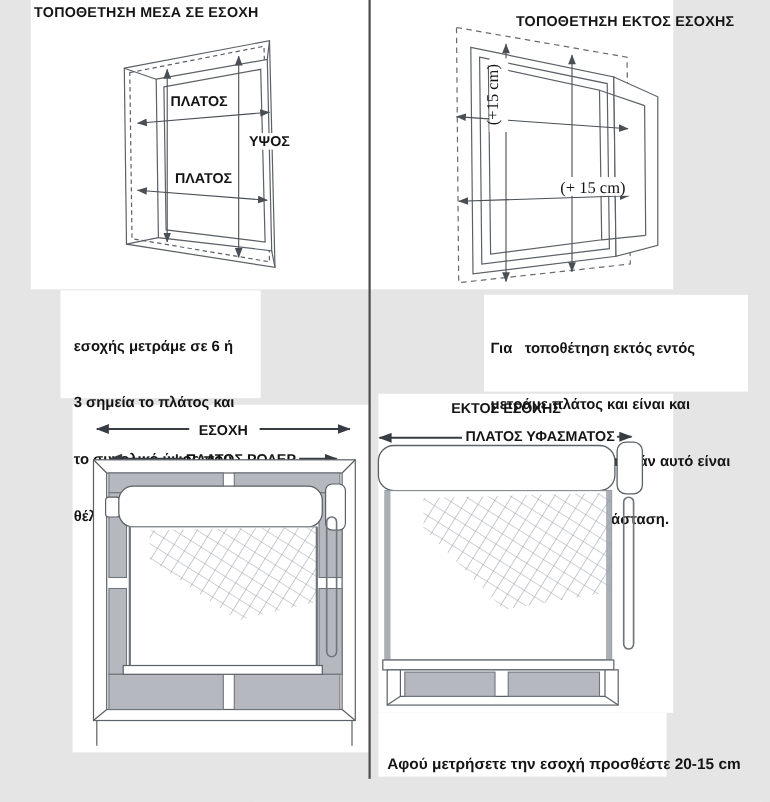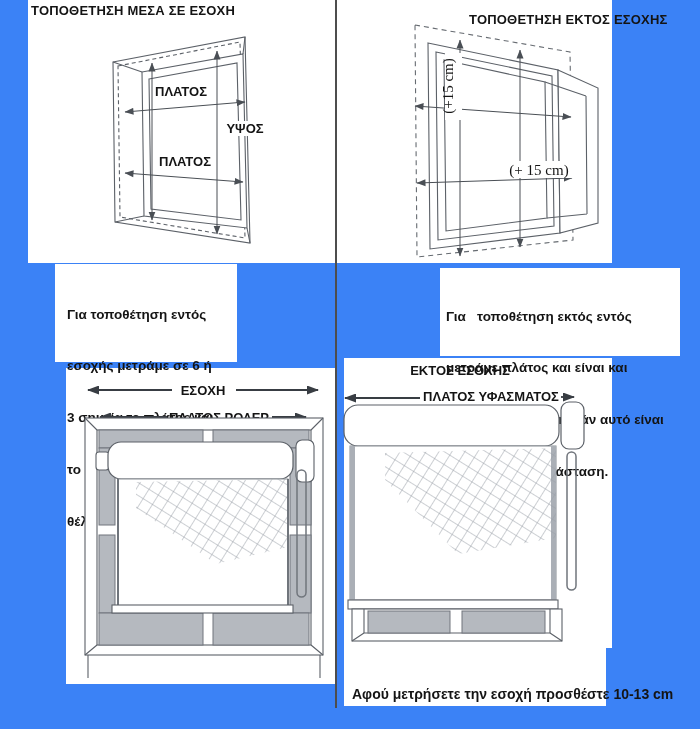--- a/index.html
+++ b/index.html
@@ -1,16 +1,16 @@
 <!DOCTYPE html>
 <html><head>
 <meta charset="utf-8">
 <style>
   html,body{margin:0;padding:0}
-  .page{position:relative;width:700px;height:729px;background:#3b82f6;font-family:"Liberation Sans",sans-serif;overflow:hidden}
+  .page{position:relative;width:700px;height:729px;background:#e5e5e5;font-family:"Liberation Sans",sans-serif;overflow:hidden}
   .panel{position:absolute;background:#ffffff}
   .divider{position:absolute;background:#4d4d4d}
   .title{position:absolute;font-weight:bold;font-size:13px;color:#141414;letter-spacing:.2px;white-space:pre}
   .cap{position:absolute;font-weight:bold;font-size:13.5px;line-height:17.3px;color:#141414;white-space:pre}
   .cap.cap3{font-size:14px;line-height:17.6px}
   svg{position:absolute}
   svg text{font-family:"Liberation Sans",sans-serif;font-weight:bold;fill:#141414;font-size:13px}
   svg text.serif{font-family:"Liberation Serif",serif;font-weight:normal;font-size:15px}
 </style>
 </head>
@@ -82,21 +82,20 @@
       <line x1="10" y1="86" x2="166" y2="97" marker-start="url(#mBs)" marker-end="url(#mBe)"></line>
       <line x1="12" y1="163" x2="167" y2="158" marker-start="url(#mBs)" marker-end="url(#mBe)"></line>
     </g>
     <rect x="40" y="33" width="17" height="67" fill="#ffffff"></rect>
     <text class="serif" x="48" y="66" text-anchor="middle" transform="rotate(-90 48 66)">(+15 cm)</text>
     <rect x="98" y="141" width="72" height="17" fill="#ffffff"></rect>
     <text class="serif" x="134" y="155" text-anchor="middle">(+ 15 cm)</text>
   </svg>
 
   <div class="cap" style="left:67px;top:271px">
-    <div>Για τοποθέτηση εντός</div>
     <div>εσοχής μετράμε σε 6 ή</div>
     <div>3 σημεία το πλάτος και</div>
     <div>το συνολικό ύψος που</div>
     <div>θέλουμε .</div>
   </div>
   <div class="cap" style="left:446px;top:273px">
     <div>Για   τοποθέτηση εκτός εντός</div>
     <div>μετράμε πλάτος και είναι και</div>
     <div>προσθέτουμε 15cm εάν αυτό είναι</div>
     <div>εφικτό σε κάθε διάσταση.</div>
@@ -193,18 +192,18 @@
     </g>
     <g fill="#b5b9bf" stroke="#70757c" stroke-width="1">
       <rect x="28" y="251" width="82" height="22"></rect>
       <rect x="122" y="251" width="83" height="22"></rect>
     </g>
 
     <rect x="227" y="92" width="9" height="138" rx="4.5" fill="none" stroke="#70757c" stroke-width="1.5"></rect>
   </svg>
 
   <div class="cap cap3" style="left:352px;top:651px">
-    <div>Αφού μετρήσετε την εσοχή προσθέστε 10-13 cm</div>
+    <div>Αφού μετρήσετε την εσοχή προσθέστε 20-15 cm</div>
     
     
   </div>
 
 </div>
 
 </body></html>

